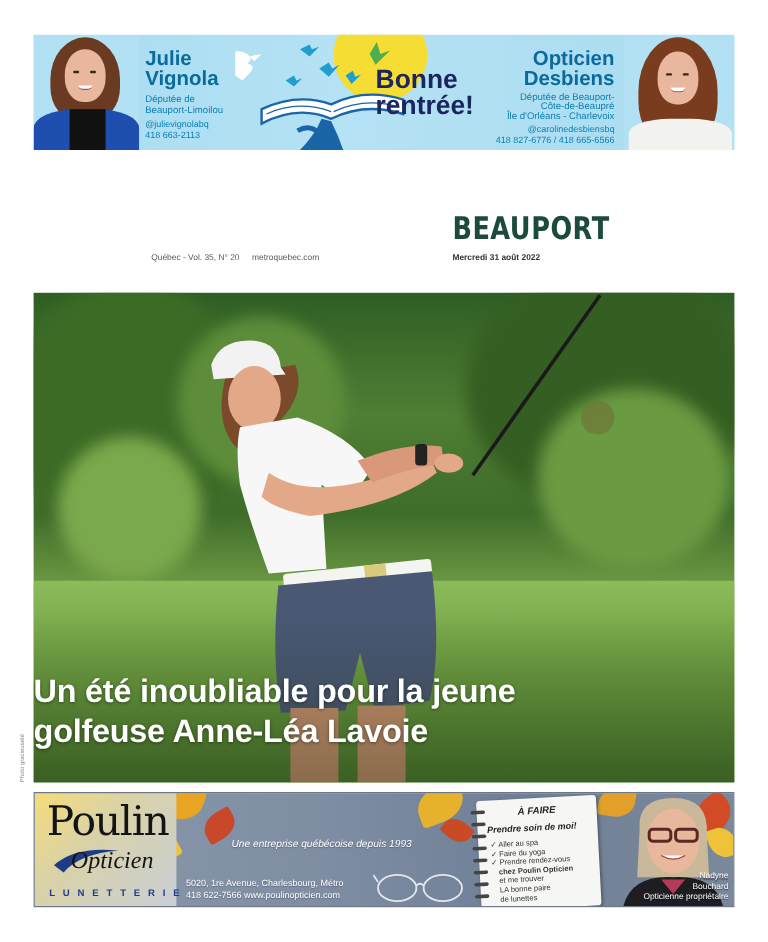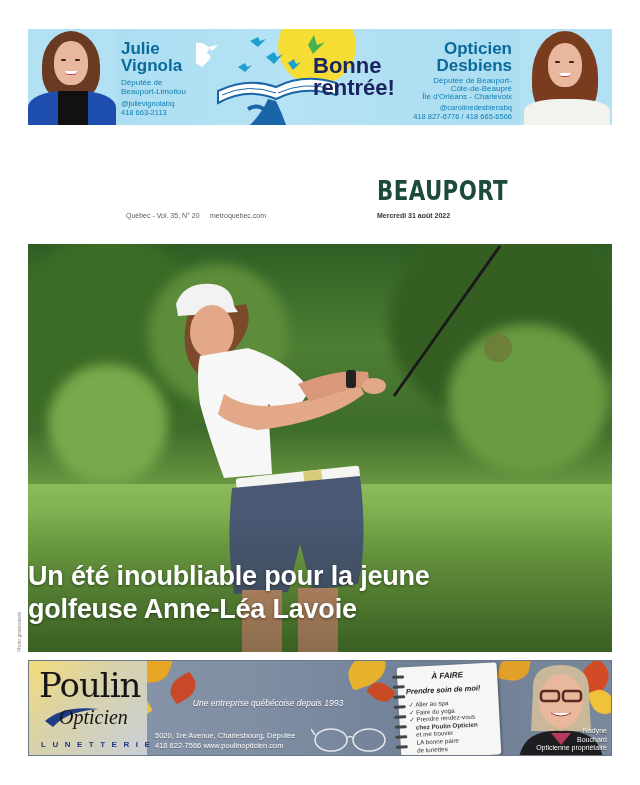--- a/index.html
+++ b/index.html
@@ -243,21 +243,21 @@
     <div class="poulin-word">Poulin</div>
     <svg class="swoosh" viewBox="0 0 60 26">
       <path d="M2 16 Q20 0 56 4 Q24 6 10 22 Z" fill="#1f3b86"></path>
     </svg>
     <div class="opticien-word">Opticien</div>
     <div class="lunetterie">LUNETTERIE</div>
   </div>
 
   <div class="ad-tag2">Une entreprise québécoise depuis 1993</div>
   <div class="ad-addr">
-    <div>5020, 1re Avenue, Charlesbourg, Députée</div>
+    <div>5020, 1re Avenue, Charlesbourg, Métro</div>
     <div>418 622-7566  www.poulinopticien.com</div>
   </div>
 
   <svg class="glasses" viewBox="0 0 80 28">
     <ellipse cx="20" cy="15" rx="16" ry="11" fill="none" stroke="#e4e8ee" stroke-width="1.5"></ellipse>
     <ellipse cx="58" cy="15" rx="16" ry="11" fill="none" stroke="#e4e8ee" stroke-width="1.5"></ellipse>
     <path d="M36 13 Q39 10 42 13" fill="none" stroke="#e4e8ee" stroke-width="1.5"></path>
     <path d="M4 10 L0 4" stroke="#e4e8ee" stroke-width="1.5"></path>
   </svg>
 

